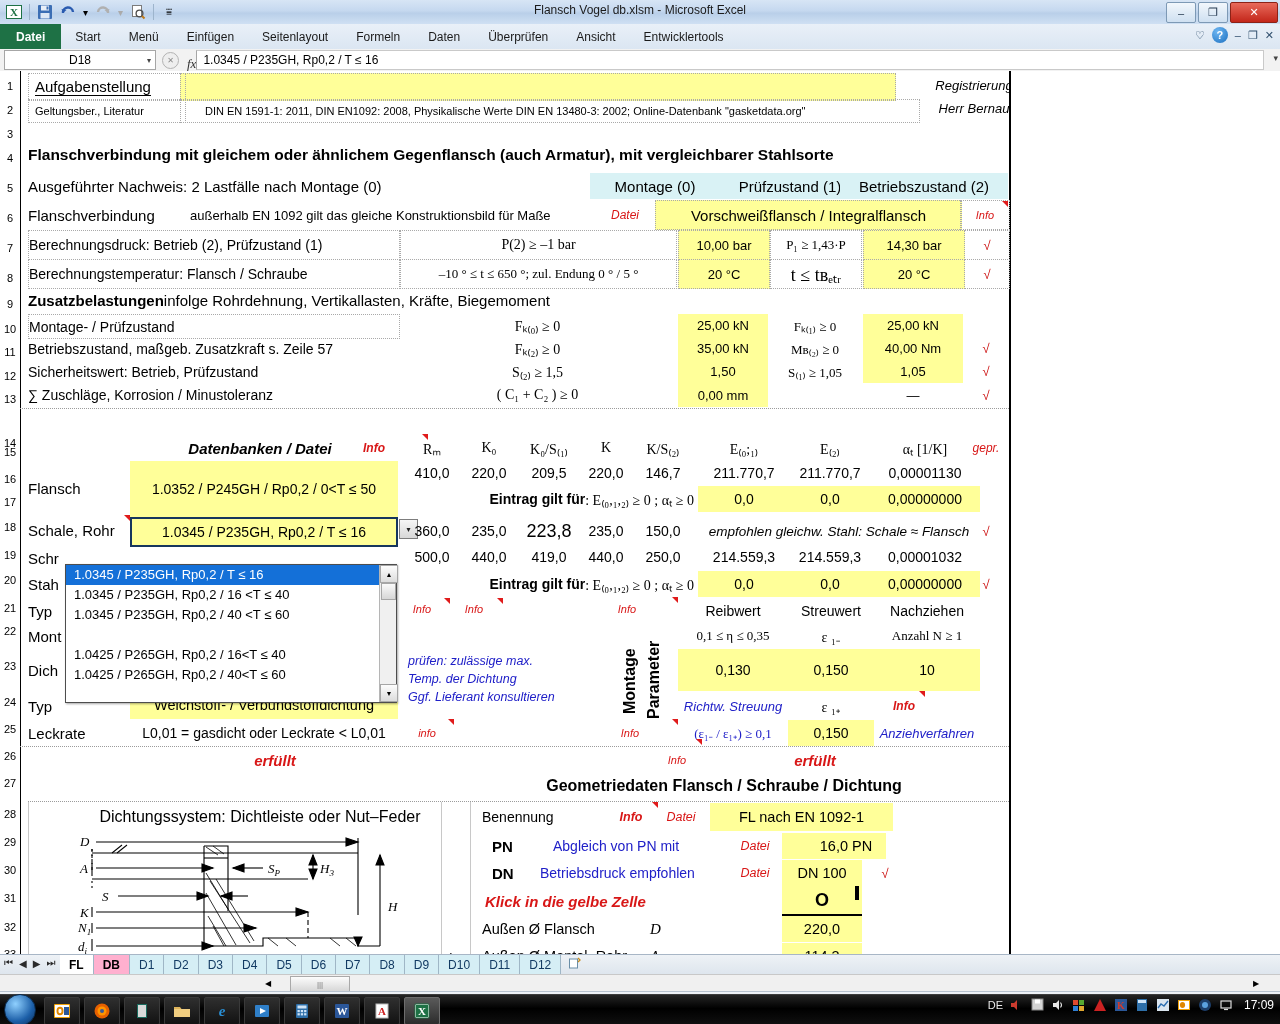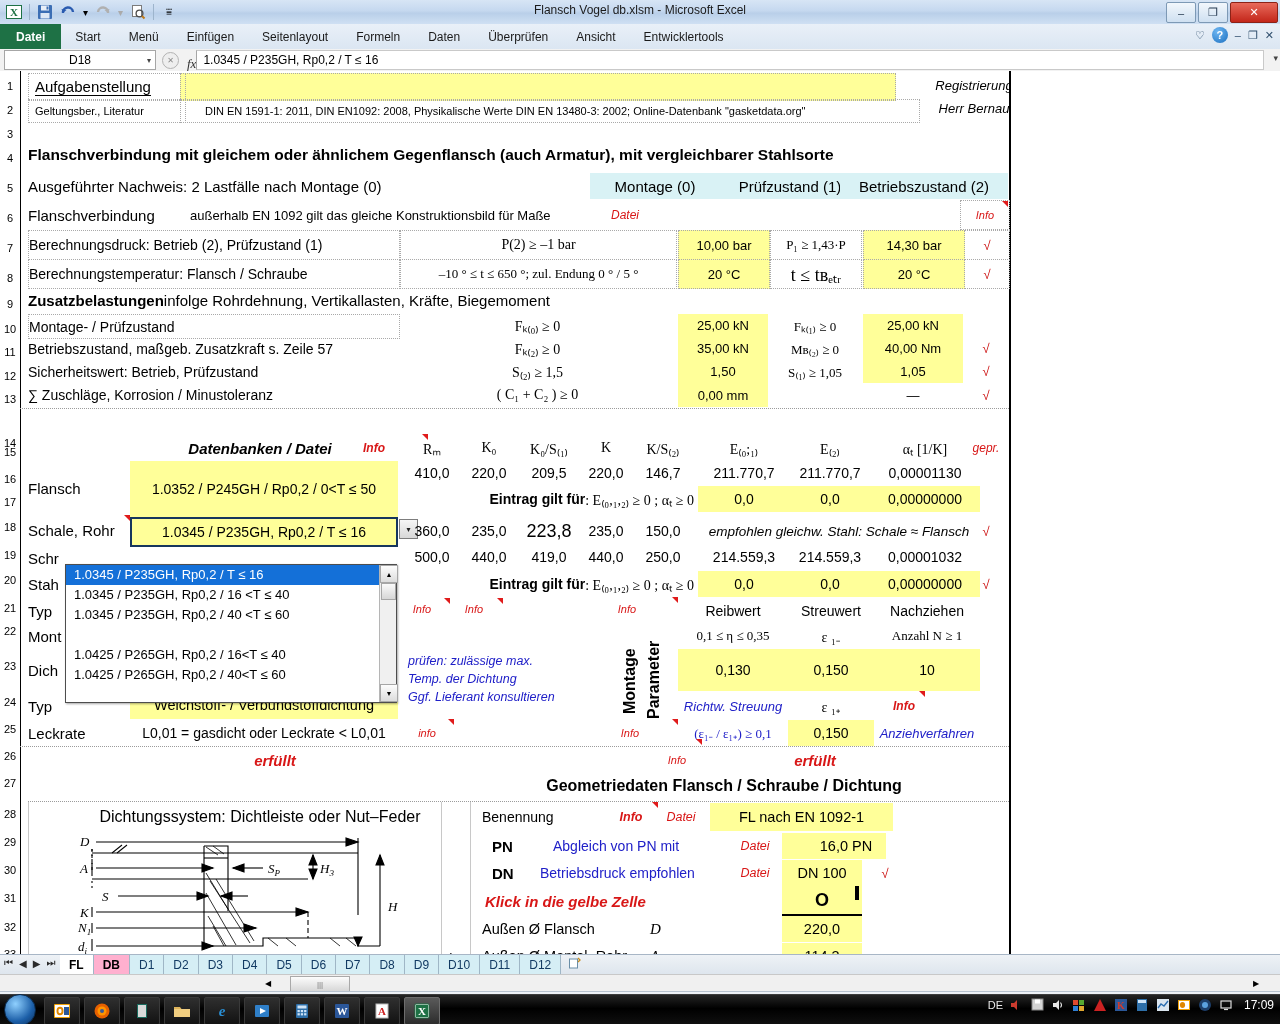--- a/index.html
+++ b/index.html
@@ -324,20 +324,23 @@
 
       <div class="c" style="left:8px;top:131px;width:150px;height:26px;font-size:15px;">
         <span>Flanschverbindung</span>
       </div>
       <div class="c" style="left:170px;top:131px;width:420px;height:26px;font-size:13px;">
         <span>außerhalb EN 1092 gilt das gleiche Konstruktionsbild für Maße</span>
       </div>
       <div class="c ctr red ital" style="left:580px;top:131px;width:50px;height:26px;font-size:12px;">
         <span>Datei</span>
       </div>
+      <div class="c ctr yel boxdot" style="left:635px;top:129px;width:305px;height:28px;font-size:15px;">
+        <span>Vorschweißflansch / Integralflansch</span>
+      </div>
       <div class="c ctr red ital boxdot" style="left:940px;top:129px;width:48px;height:28px;font-size:11px;">
         <span>Info</span>
       </div>
       <div class="cmtmark" style="left:982px;top:130px;"></div>
 
       <div class="c boxdot" style="left:8px;top:159px;width:370px;height:28px;font-size:14px;">
         <span>Berechnungsdruck: Betrieb (2), Prüfzustand (1)</span>
       </div>
       <div class="c ctr serif boxdot" style="left:380px;top:159px;width:275px;height:28px;font-size:14px;">
         <span>P(2) ≥ –1 bar</span>

